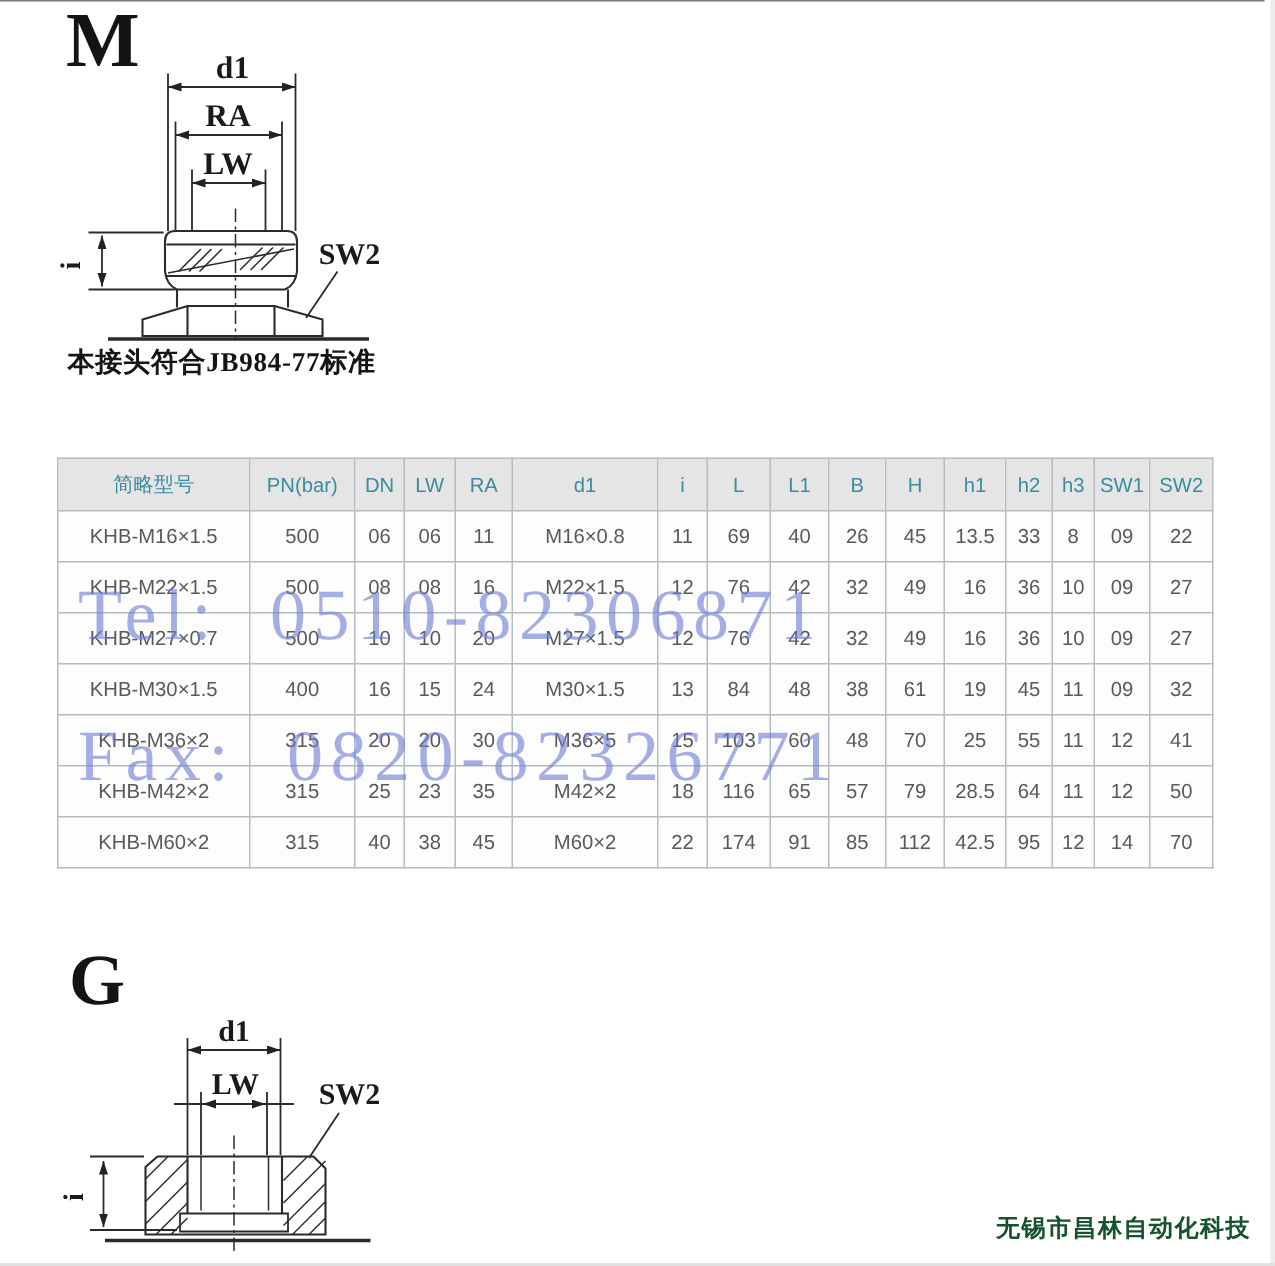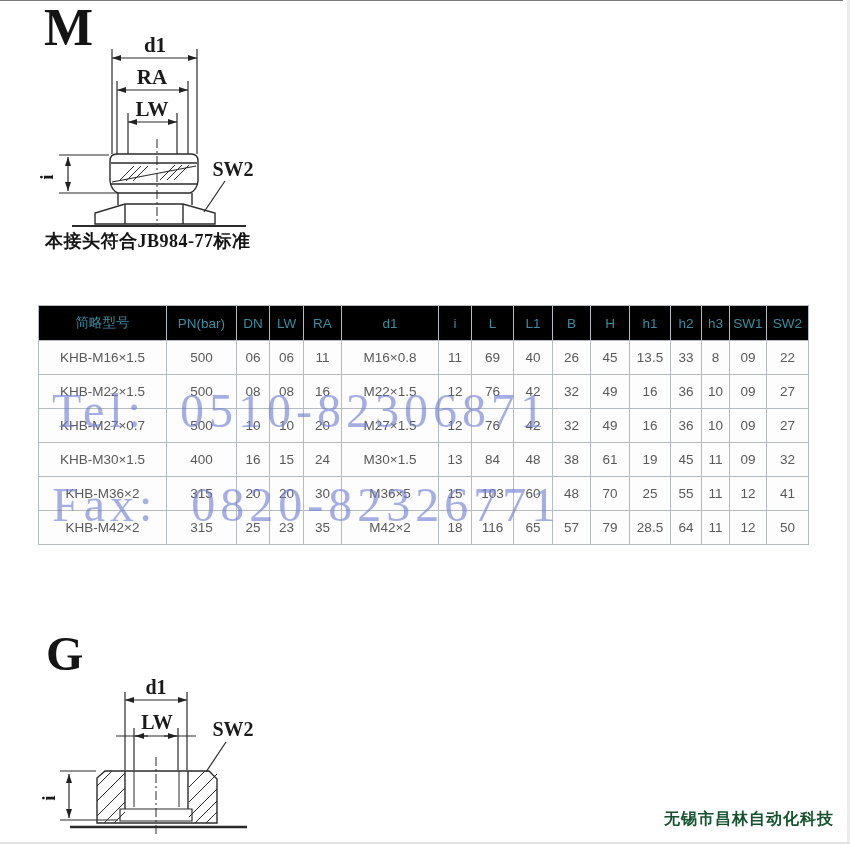--- a/index.html
+++ b/index.html
@@ -35,21 +35,21 @@
   table.spec {
     position:absolute; left:38px; top:305px;
     border-collapse:collapse; table-layout:fixed; width:770px;
     background:#fdfdfd;
   }
   table.spec th, table.spec td {
     border:1px solid #b3bcc0; text-align:center; vertical-align:middle;
     overflow:hidden; white-space:nowrap;
   }
   table.spec th {
-    background:#000000; color:#3a8ca1; font-weight:normal;
+    background:#e5e5e5; color:#3a8ca1; font-weight:normal;
     font-size:13.5px; height:35px;
   }
   table.spec td { color:#595959; font-size:13.5px; height:34px; }
 
   .watermark {
     position:absolute; left:52px; z-index:6; pointer-events:none;
     font-family:"Liberation Serif", serif; font-size:48px; line-height:1;
     letter-spacing:5px; white-space:pre; color:rgba(109,126,213,.62);
   }
   .wm-tel { top:387px; }
@@ -268,20 +268,38 @@
         <td>116</td>
         <td>65</td>
         <td>57</td>
         <td>79</td>
         <td>28.5</td>
         <td>64</td>
         <td>11</td>
         <td>12</td>
         <td>50</td>
       </tr>
+      <tr>
+        <td>KHB-M60×2</td>
+        <td>315</td>
+        <td>40</td>
+        <td>38</td>
+        <td>45</td>
+        <td>M60×2</td>
+        <td>22</td>
+        <td>174</td>
+        <td>91</td>
+        <td>85</td>
+        <td>112</td>
+        <td>42.5</td>
+        <td>95</td>
+        <td>12</td>
+        <td>14</td>
+        <td>70</td>
+      </tr>
     </tbody>
 </table>
 
 <div class="watermark wm-tel">Tel:  0510-82306871</div>
 <div class="watermark wm-fax">Fax:  0820-82326771</div>
 
 <div class="section-letter letter-g">G</div>
 
 <div class="fig fig-g">
   <svg width="290" height="214" viewBox="30 630 290 214">

